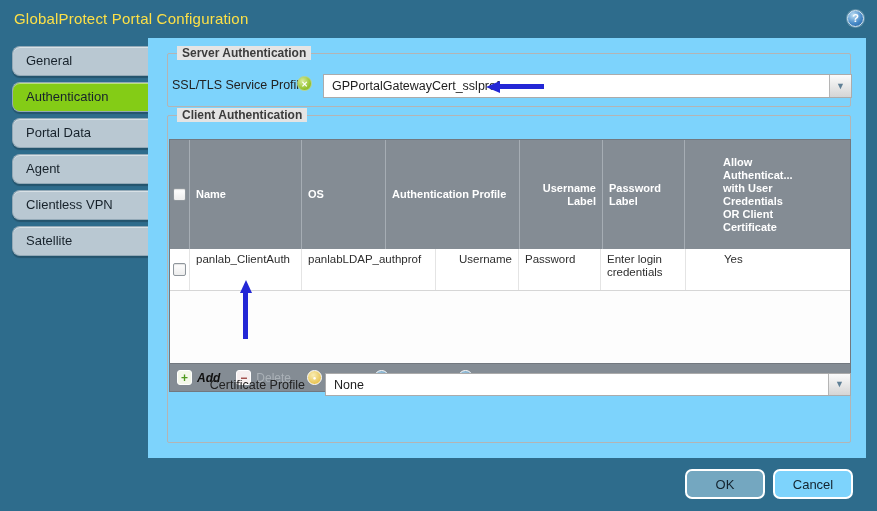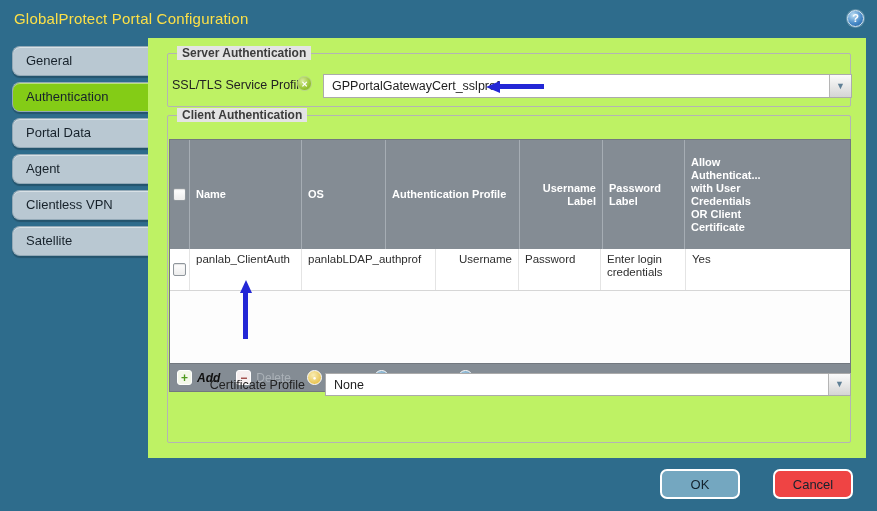--- a/index.html
+++ b/index.html
@@ -18,21 +18,21 @@
 
   
   .sidebar { position: absolute; left: 0; top: 38px; width: 148px; height: 420px; }
   .tab { position: absolute; left: 12px; width: 136px; height: 30px; border-radius: 8px 0 0 8px;
     background: #b9c8d2; border: 1px solid #93a9b7; border-right: none;
     font-size: 13px; color: #17222b; line-height: 28px; padding-left: 13px; cursor: pointer;
     box-shadow: inset 0 1px 0 rgba(255,255,255,0.45), 0 2px 1px rgba(0,0,0,0.22); }
   .tab.selected { background: #84cc16; }
 
   
-  .content { position: absolute; left: 148px; top: 38px; width: 718px; height: 420px; background: #bef264; }
+  .content { position: absolute; left: 148px; top: 38px; width: 718px; height: 420px; background: #7dd3fc; }
 
   .group { position: absolute; border: 1px solid #b4b4b4; border-radius: 2px; }
   .group-legend { position: absolute; top: -8px; left: 9px; background: #e4e4e4; padding: 0 5px;
     font-size: 12px; font-weight: bold; color: #3c3c3c; white-space: nowrap; }
   .server-group { left: 19px; top: 15px; width: 684px; height: 54px; }
   .client-group { left: 19px; top: 77px; width: 684px; height: 328px; }
 
   .field-label { position: absolute; font-size: 12.5px; color: #222; }
   .ssl-label { left: 24px; top: 40px; }
   .cert-label { left: 7px; top: 340px; width: 150px; text-align: right; }
@@ -69,21 +69,21 @@
   .th { border-right: 1px solid #a6adb4; color: #ffffff; font-size: 11px; font-weight: bold;
     display: flex; align-items: center; padding: 4px 6px; line-height: 13px; }
   .th:last-child { border-right: none; }
   .col-cb { width: 20px; justify-content: center; padding: 0; }
   .col-name { width: 112px; }
   .col-os { width: 84px; }
   .col-authprof { width: 134px; }
   .col-user { width: 83px; text-align: right; }
   .col-pass { width: 82px; }
   .col-msg { width: 85px; }
-  .col-allow { width: 80px; }
+  .col-allow { width: 80px; margin-left: 32px; }
 
   .tbody { position: relative; height: 114px; background: #fdfdfd; }
   .trow { display: flex; height: 42px; border-bottom: 1px solid #d6d6d6; background: #fff; }
   .td { border-right: 1px solid #e4e4e4; font-size: 11.5px; color: #2e2e2e;
     padding: 4px 6px; line-height: 13px; overflow: hidden; }
   .td:last-child { border-right: none; }
   .td.col-cb { display: flex; align-items: center; justify-content: center; padding: 0; }
 
   .checkbox { width: 13px; height: 13px; background: linear-gradient(#ffffff, #ededed);
     border: 1px solid #8f969c; border-radius: 2px; box-shadow: inset 0 1px 1px rgba(0,0,0,0.12); cursor: pointer; }
@@ -99,22 +99,22 @@
     display: flex; align-items: center; justify-content: center; font-weight: bold; line-height: 1; }
   .icon-add { background: #f4f8ea; color: #4e9a1e; font-size: 12px; }
   .icon-delete { background: #f6efef; color: #99403c; font-size: 12px; }
   .icon-clone { background: radial-gradient(circle at 40% 32%, #f8ecb4, #e2b52f); border-radius: 50%; color: #fff; font-size: 6px; }
   .icon-up, .icon-down { background: radial-gradient(circle at 40% 32%, #a3c8e0, #5b90b4); border-radius: 50%; color: #fff; font-size: 8px; }
 
   
   .btn { position: absolute; top: 469px; width: 80px; height: 30px; border-radius: 7px;
     border: 2px solid #ffffff; font-family: "Liberation Sans", sans-serif; font-size: 13px;
     color: #13232e; cursor: pointer; }
-  .btn-ok { left: 660px; background: #74a7c0; }
-  .btn-cancel { left: 773px; background: #ef4444; }
+  .btn-ok { left: 685px; background: #74a7c0; }
+  .btn-cancel { left: 773px; background: #7dd3fc; }
 </style>
 </head>
 <body>
 
 <div class="dialog">
 
   <div class="titlebar">
     <span class="title">GlobalProtect Portal Configuration</span>
     <span class="help-icon">?</span>
   </div>

